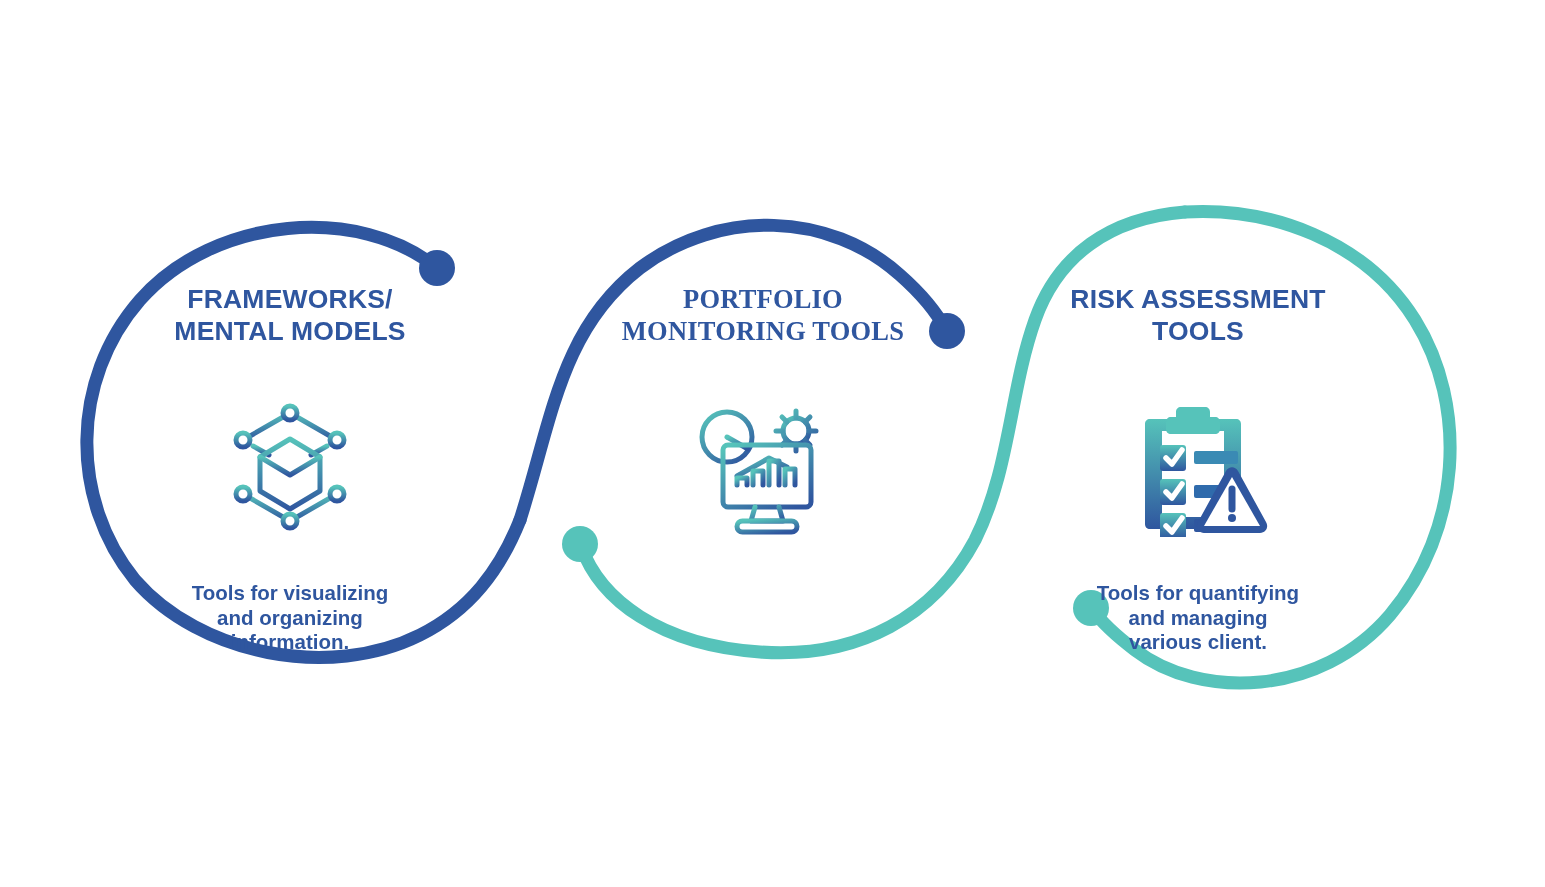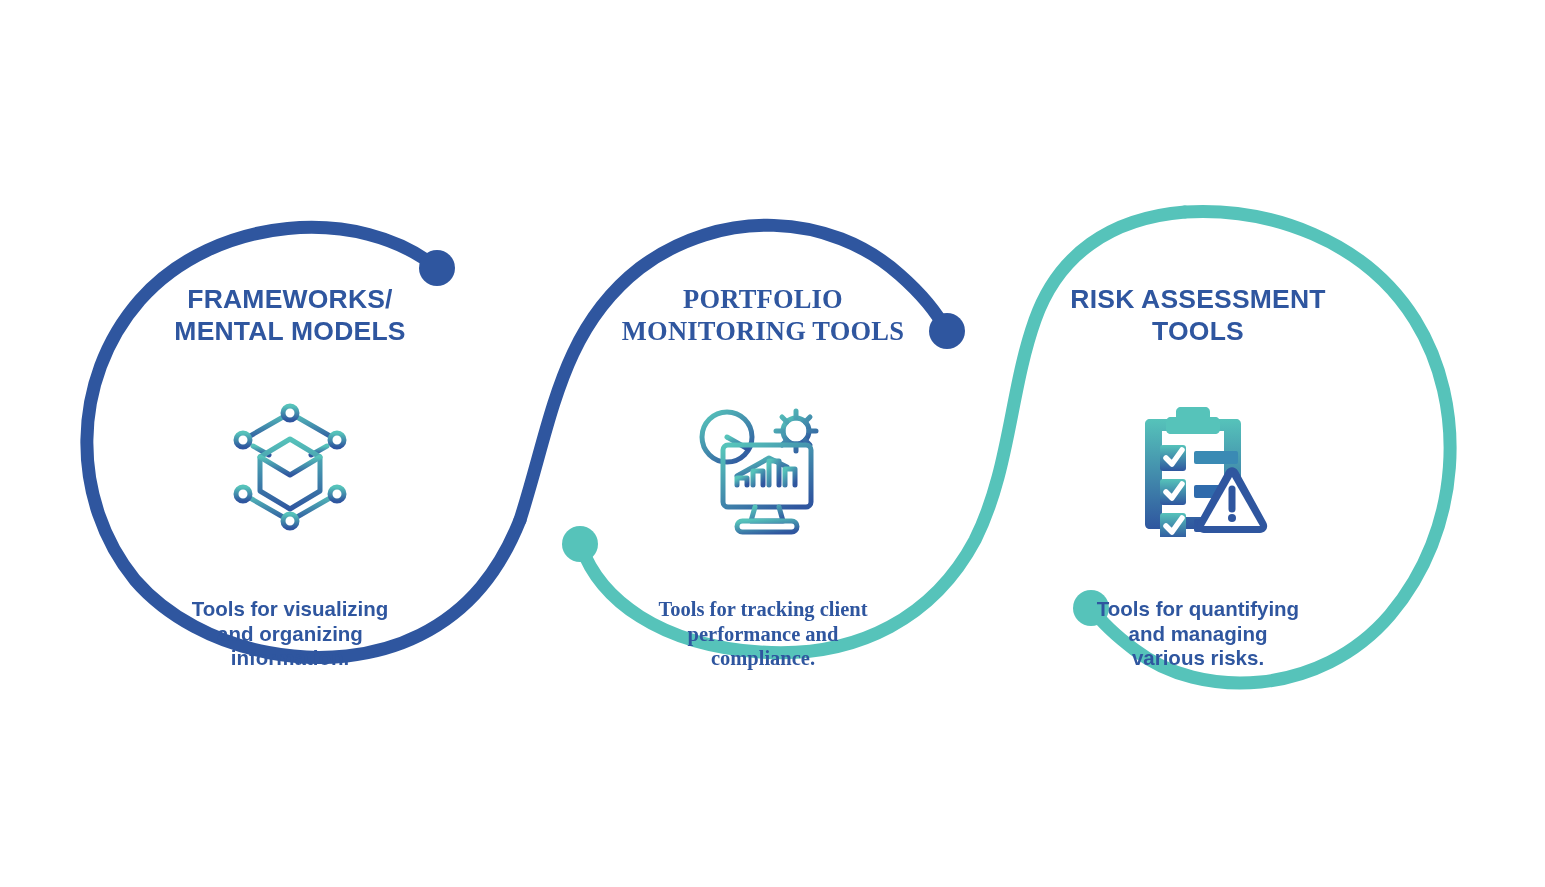--- a/index.html
+++ b/index.html
@@ -51,21 +51,21 @@
     display: flex;
     align-items: center;
     justify-content: center;
   }
   .node-desc {
     font-weight: bold;
     font-size: 20.5px;
     line-height: 24.5px;
     color: #2F569F;
     white-space: pre-line;
-    margin: 16px;
+    margin: 0;
   }
   #node-0 { left: 140px; top: 283px; width: 300px; }
   #node-1 { left: 613px; top: 283px; width: 300px; font-family: Liberation Serif, serif; }
   #node-2 { left: 1048px; top: 283px; width: 300px; }
 </style>
 </head>
 <body>
 
 <div id="stage">
 
@@ -175,23 +175,20 @@
           <path d="M 44 79 L 62 69 L 76 61 L 94 70"></path>
 
           <path d="M 44 88 L 44 81 L 54 81 L 54 88"></path>
           <path d="M 60 88 L 60 74 L 70 74 L 70 88"></path>
           <path d="M 76 88 L 76 64 L 86 64 L 86 88"></path>
           <path d="M 92 88 L 92 72 L 102 72 L 102 88"></path>
           <path d="M 40 88 L 108 88"></path>
         </g>
       </svg>
     </div>
-    <div class="node-desc">Tools for tracking client
-performance and
-compliance.</div>
   </div>
 
   <div class="node" id="node-2">
     <div class="node-title">RISK ASSESSMENT
 TOOLS</div>
     <div class="node-icon">
       <svg width="140" height="140" viewBox="0 0 140 140">
 
         <path d="M 22 22 L 44 22 L 44 34 L 34 34 L 34 120 L 96 120 L 96 34 L 86 34 L 86 22 L 108 22
                  C 111 22 113 24 113 27 L 113 127 C 113 130 111 132 108 132 L 22 132
@@ -219,16 +216,16 @@
 
         <path d="M 98 74 C 101 69 107 69 110 74 L 138 125 C 141 130 138 136 132 136
                  L 76 136 C 70 136 67 130 70 125 Z" fill="#2F569F"></path>
         <path d="M 104 80 L 132 129 L 76 129 Z" fill="#ffffff"></path>
         <path d="M 104 92 L 104 112" stroke="#2F569F" stroke-width="7" stroke-linecap="round"></path>
         <circle cx="104" cy="121" r="4" fill="#2F569F"></circle>
       </svg>
     </div>
     <div class="node-desc">Tools for quantifying
 and managing
-various risks.</div>
+various client.</div>
   </div>
 
 </div>
 
 </body></html>

